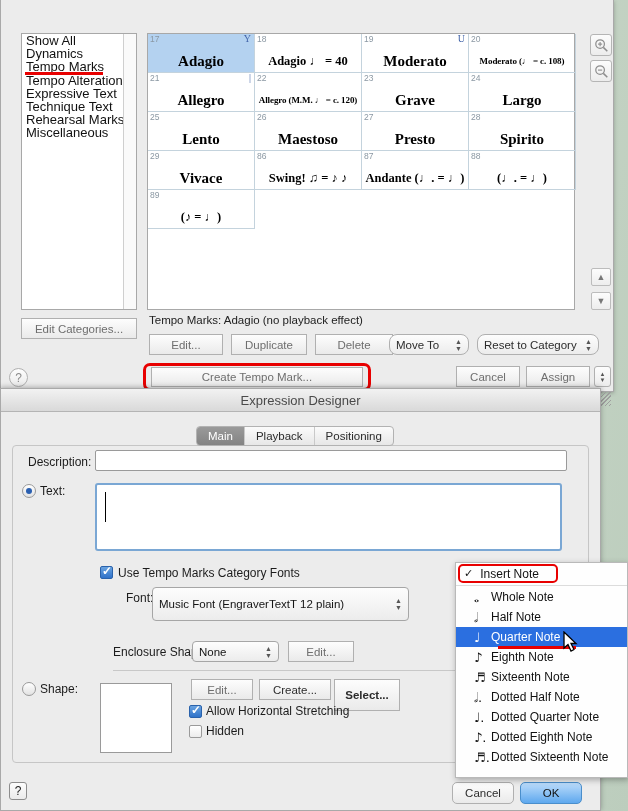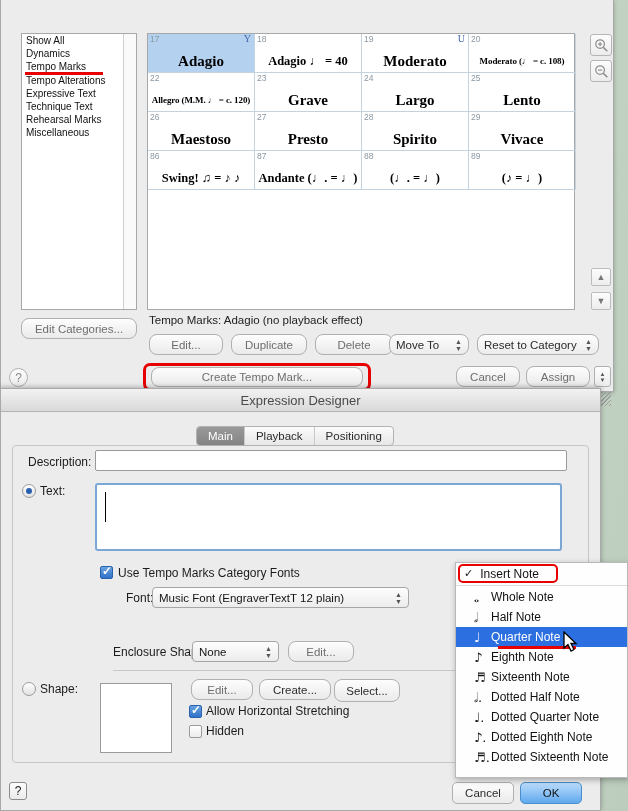--- a/index.html
+++ b/index.html
@@ -51,35 +51,35 @@
 
   
   .cat-list {
     position: absolute; left: 20px; top: 33px;
     width: 116px; height: 277px;
     background: #fff; border: 1px solid #a8a8a8;
     overflow: hidden;
   }
   .cat-item {
     padding: 0 4px; height: 13.2px; line-height: 13.2px;
-    font-size: 10px; white-space: nowrap; color: #111;
+    font-size: 13px; white-space: nowrap; color: #111;
     position: relative;
   }
   .cat-item.underlined::after {
     content:""; position:absolute; left:3px; bottom:-1px;
     width: 78px; height: 2.5px; background:#e80000;
   }
   .cat-scroll {
     position: absolute; right: 0; top: 0; width: 13px; height: 100%;
     background: #fafafa; border-left: 1px solid #cfcfcf;
   }
 
   .btn {
     background: linear-gradient(#fdfdfd,#eaeaea);
-    border: 1px solid #b0b0b0; border-radius: 8px;
+    border: 1px solid #b0b0b0; border-radius: 0;
     font-size: 11.5px; color: #6e6e6e;
     display: flex; align-items: center; justify-content: center;
     white-space: nowrap; cursor: default;
   }
   .btn.dark { color:#2c2c2c; }
 
   .btn-edit-cat {
     position: absolute; left: 20px; top: 318px; width: 116px; height: 21px;
   }
 
@@ -265,41 +265,41 @@
   }
   .checkbox.on::after {
     content:"✓"; position: absolute; left: 1px; top: -3px;
     font-size: 12px; color: #fff; font-weight: bold;
   }
   .cb-fonts { left: 100px; top: 566px; }
   .lbl-fonts { left: 118px; top: 566px; }
 
   .lbl-font { left: 126px; top: 591px; }
   .sel-font {
-    position: absolute; left: 152px; top: 587px; width: 257px; height: 21px;
+    position: absolute; left: 152px; top: 587px; width: 257px; height: 34px;
   }
 
   .lbl-enc { left: 113px; top: 645px; }
   .sel-enc { position: absolute; left: 192px; top: 641px; width: 87px; height: 21px; }
   .b-enc-edit { position: absolute; left: 288px; top: 641px; width: 66px; height: 21px; }
 
   .divider {
     position: absolute; left: 113px; top: 670px; width: 455px; height: 1px;
     background: #c8c8c8;
   }
 
   .radio-shape { left: 22px; top: 682px; }
   .lbl-shape { left: 40px; top: 682px; }
   .shape-box {
     position: absolute; left: 100px; top: 683px; width: 72px; height: 70px;
     background: #fff; border: 1px solid #9a9a9a;
   }
   .b-sh-edit  { position: absolute; left: 191px; top: 679px; width: 62px; height: 21px; }
   .b-sh-create{ position: absolute; left: 259px; top: 679px; width: 72px; height: 21px; }
-  .b-sh-select{ position: absolute; left: 334px; top: 679px; width: 66px; height: 23px; }
+  .b-sh-select{ position: absolute; left: 334px; top: 679px; width: 66px; height: 32px; font-weight: bold; }
   .cb-stretch { left: 189px; top: 705px; }
   .lbl-stretch{ left: 206px; top: 704px; }
   .cb-hidden  { left: 189px; top: 725px; }
   .lbl-hidden { left: 206px; top: 724px; }
 
   .help-q2 {
     position: absolute; left: 9px; top: 782px;
     width: 18px; height: 18px; border-radius: 3px;
     border: 1px solid #8d8d8d; background: linear-gradient(#fdfdfd,#ebebeb);
     display:flex; align-items:center; justify-content:center;
@@ -412,20 +412,25 @@
             <div class="cell">
               <span class="cell-num">19</span>
               <span class="cell-flag">U</span>
               <span class="cell-txt ">Moderato</span>
             </div>
             <div class="cell">
               <span class="cell-num">20</span>
               <span class="cell-txt sm">Moderato  (♩ = c. 108)</span>
             </div>
             <div class="cell">
+              <span class="cell-num">21</span>
+              <span class="cell-flag">|</span>
+              <span class="cell-txt ">Allegro</span>
+            </div>
+            <div class="cell">
               <span class="cell-num">22</span>
               <span class="cell-txt sm">Allegro (M.M. ♩ = c. 120)</span>
             </div>
             <div class="cell">
               <span class="cell-num">23</span>
               <span class="cell-txt ">Grave</span>
             </div>
             <div class="cell">
               <span class="cell-num">24</span>
               <span class="cell-txt ">Largo</span>

